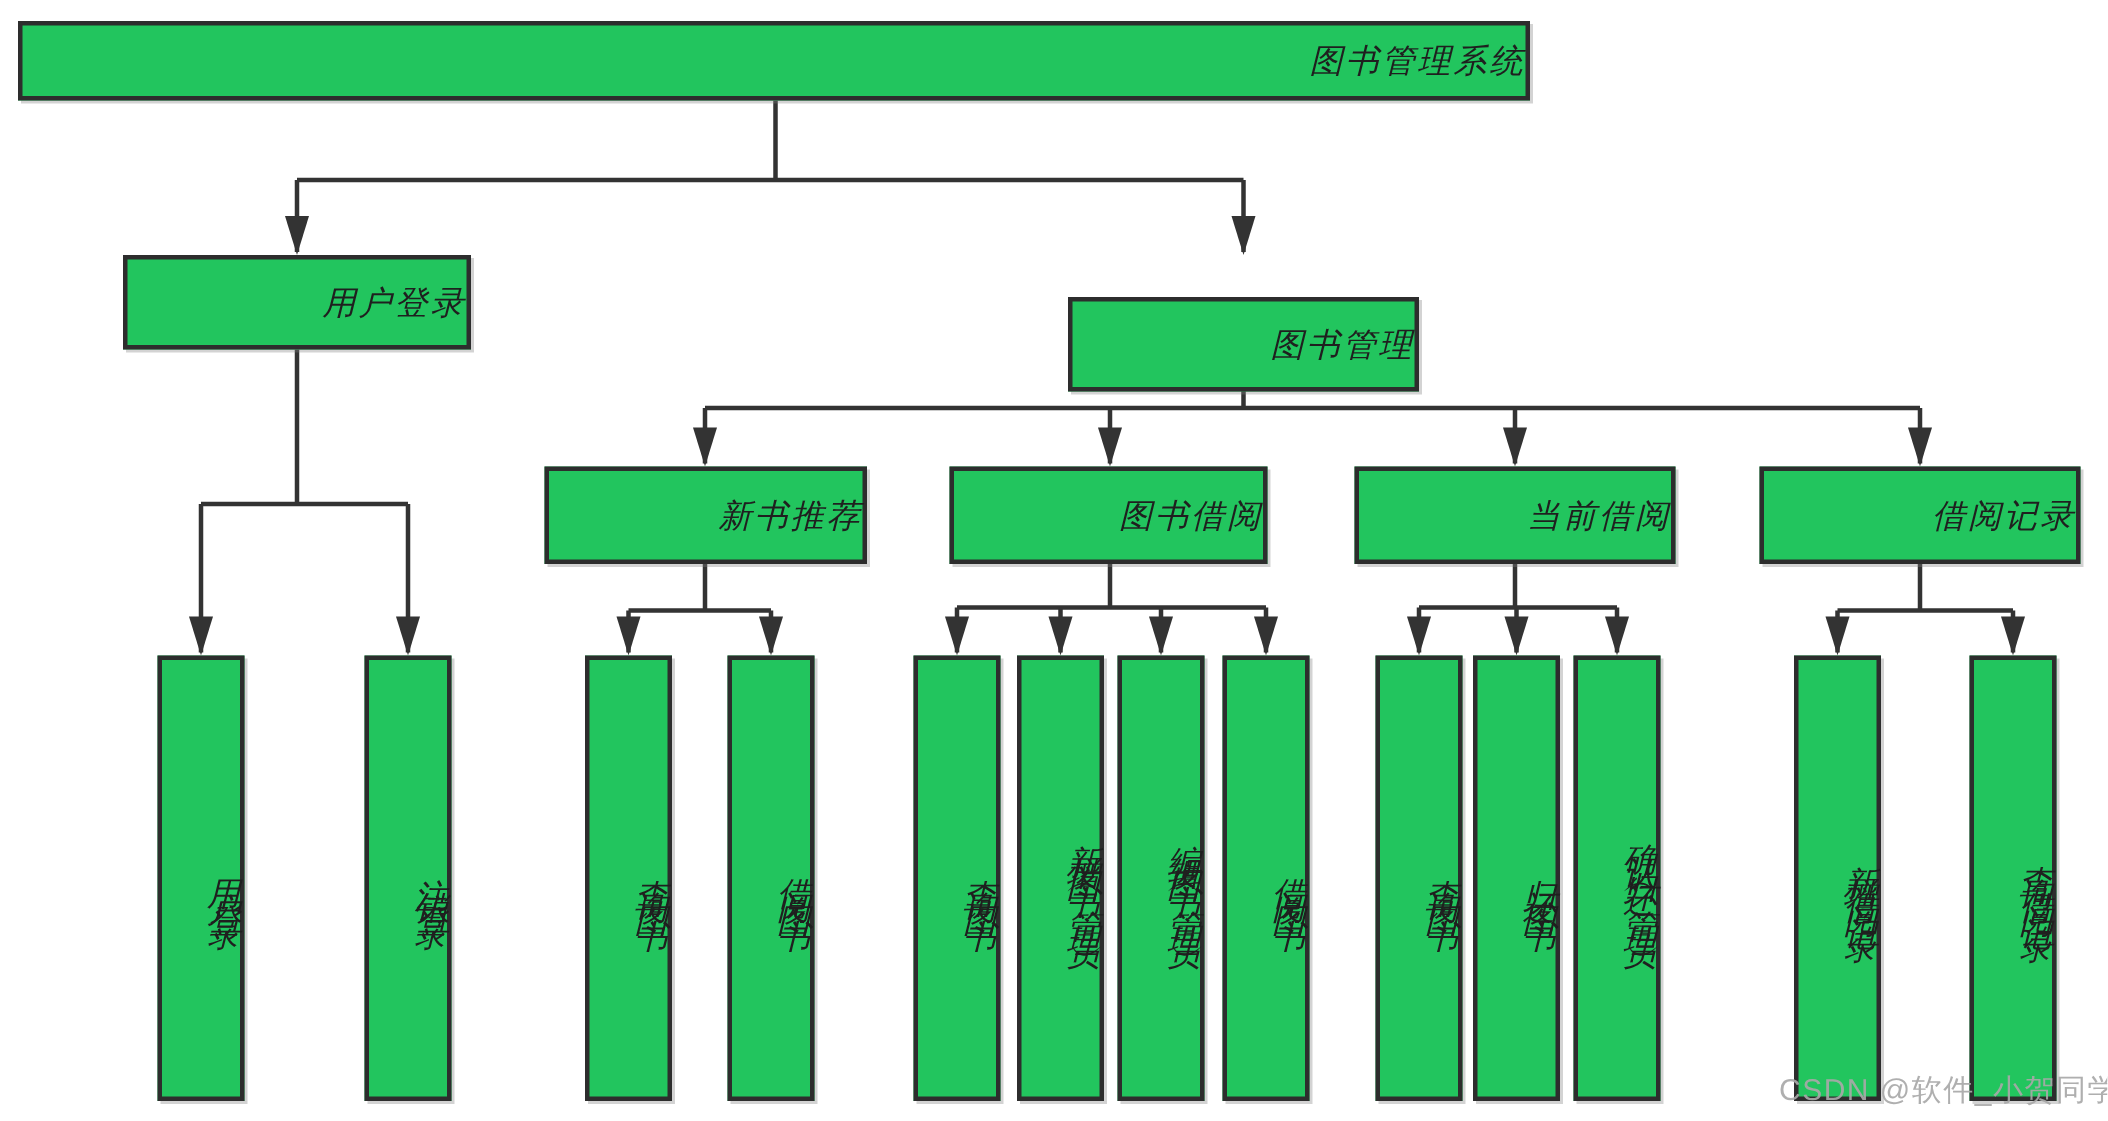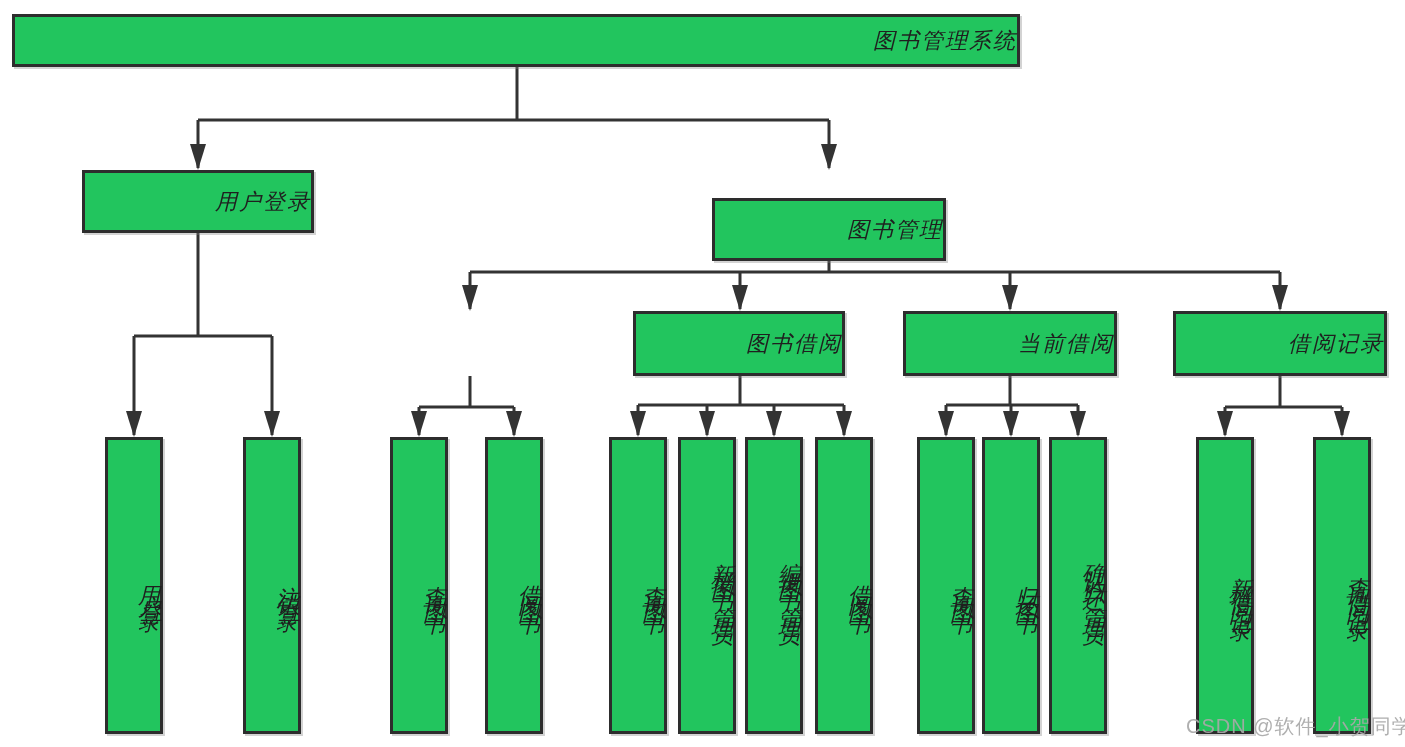--- a/index.html
+++ b/index.html
@@ -103,20 +103,23 @@
     <span>图书管理系统</span>
   </div>
 
   <div class="box h" style="left:82px; top:170px; width:232px; height:63px;">
     <span>用户登录</span>
   </div>
   <div class="box h" style="left:712px; top:170px; width:234px; height:63px;margin-top:28px;">
     <span>图书管理</span>
   </div>
 
+  <div class="box h" style="left:363px; top:311px; width:215px; height:65px;">
+    <span>新书推荐</span>
+  </div>
   <div class="box h" style="left:633px; top:311px; width:212px; height:65px;">
     <span>图书借阅</span>
   </div>
   <div class="box h" style="left:903px; top:311px; width:214px; height:65px;padding-left:48px;">
     <span>当前借阅</span>
   </div>
   <div class="box h" style="left:1173px; top:311px; width:214px; height:65px;">
     <span>借阅记录</span>
   </div>
 

